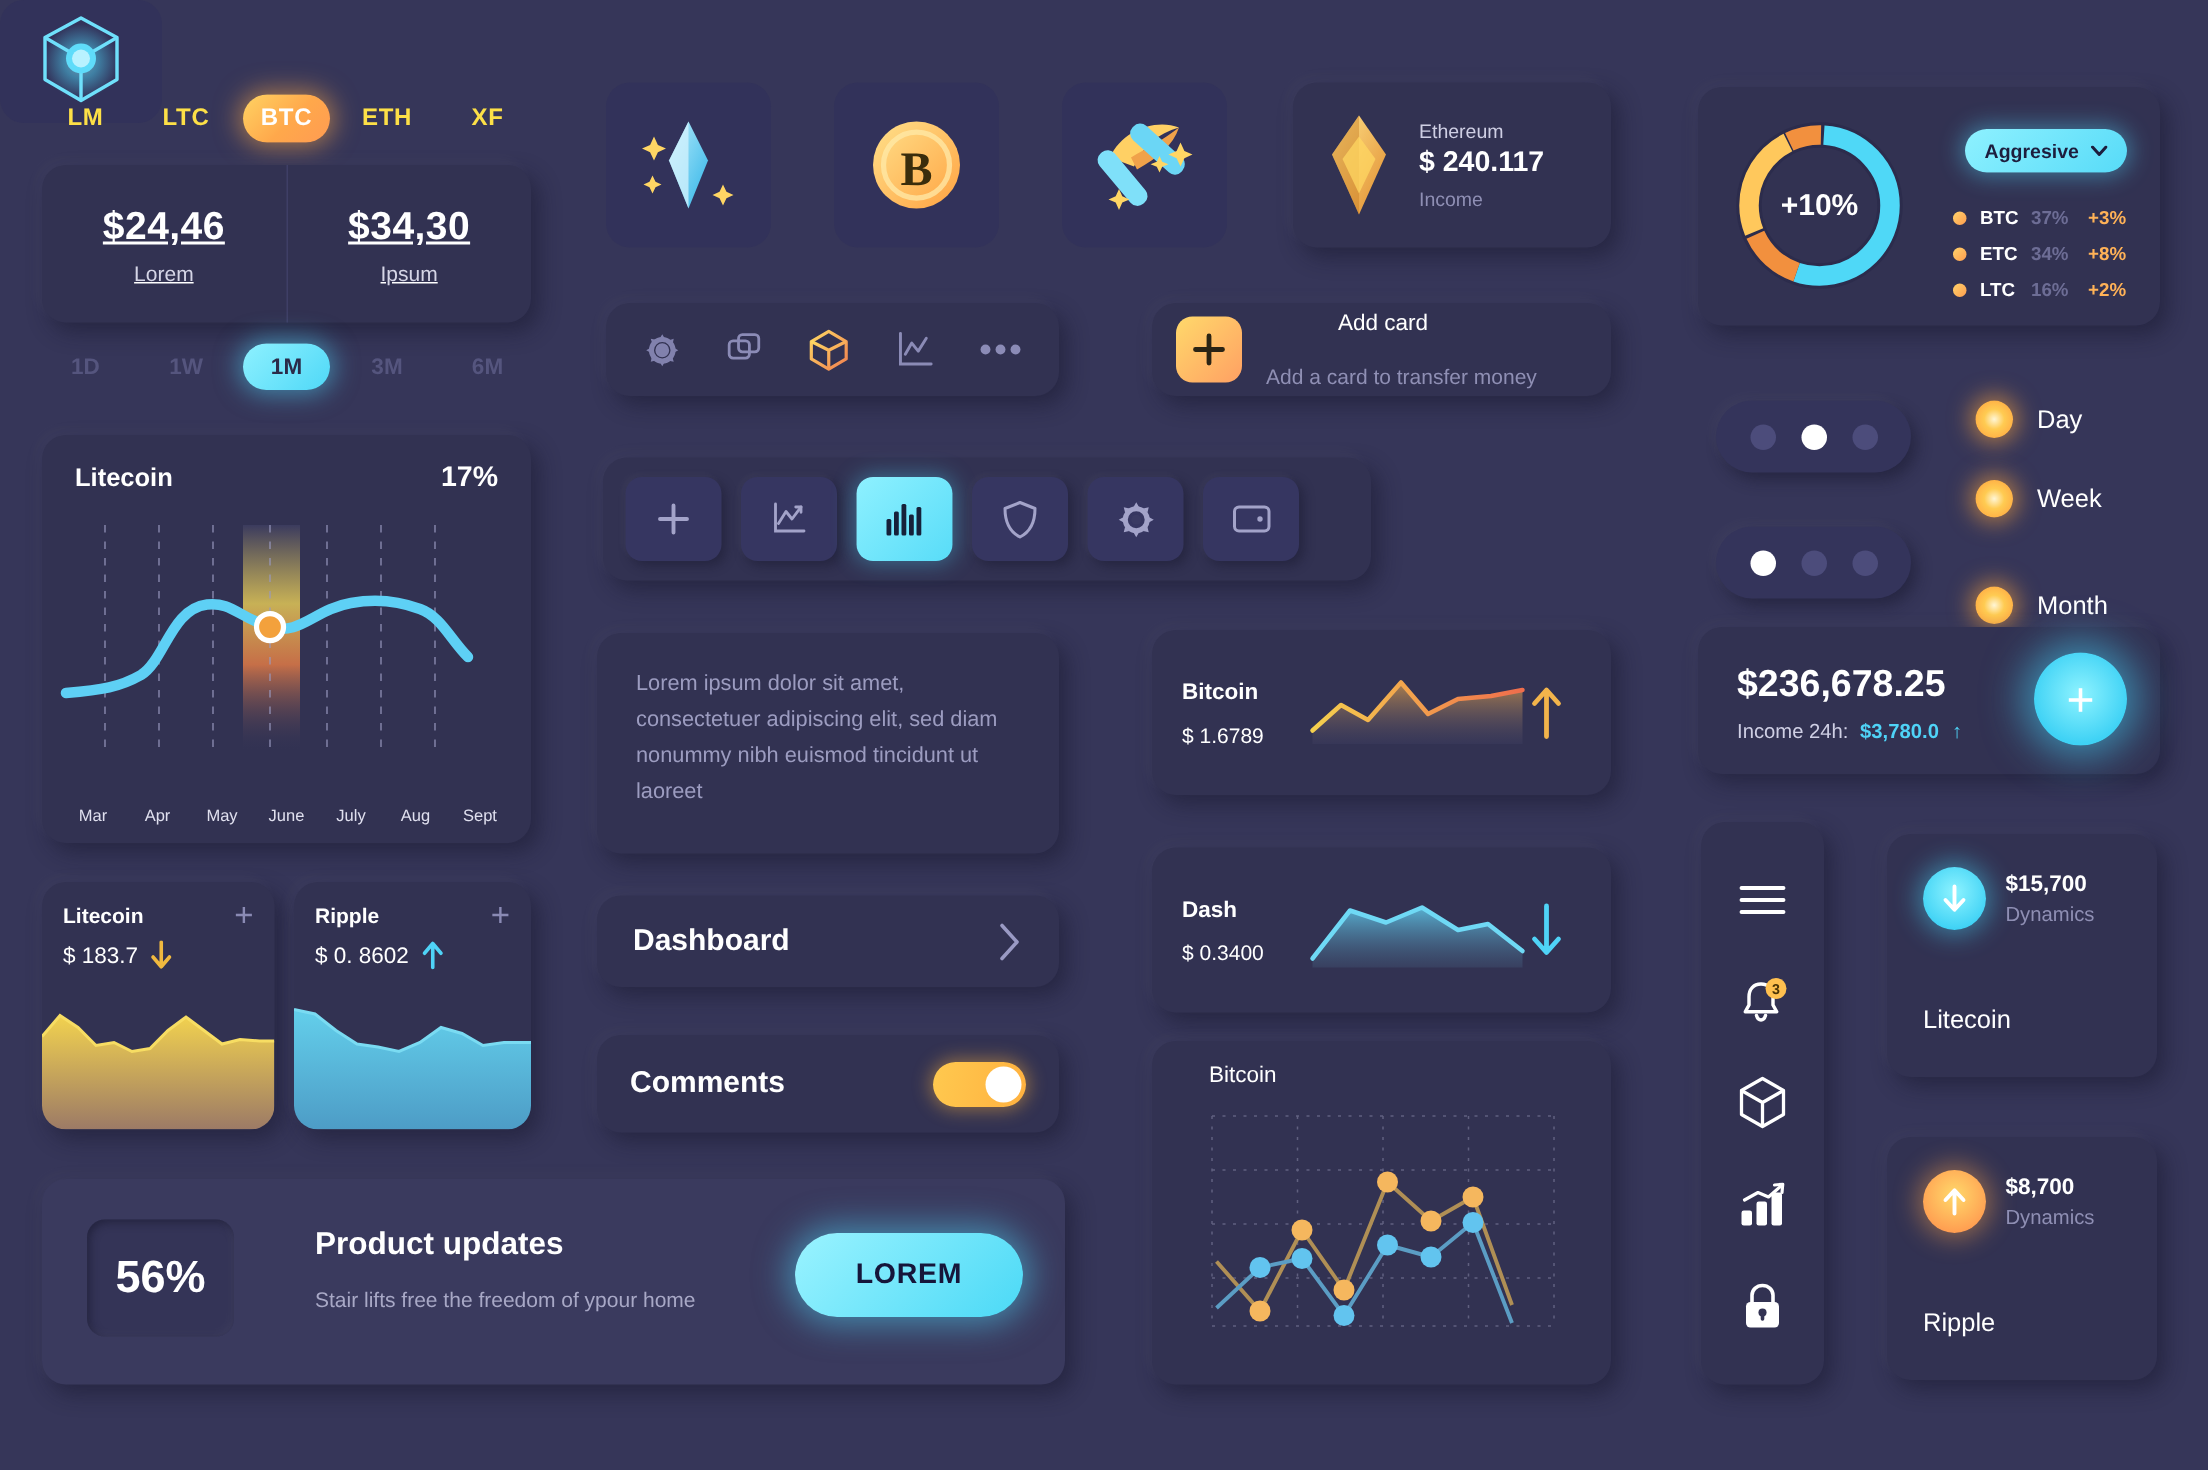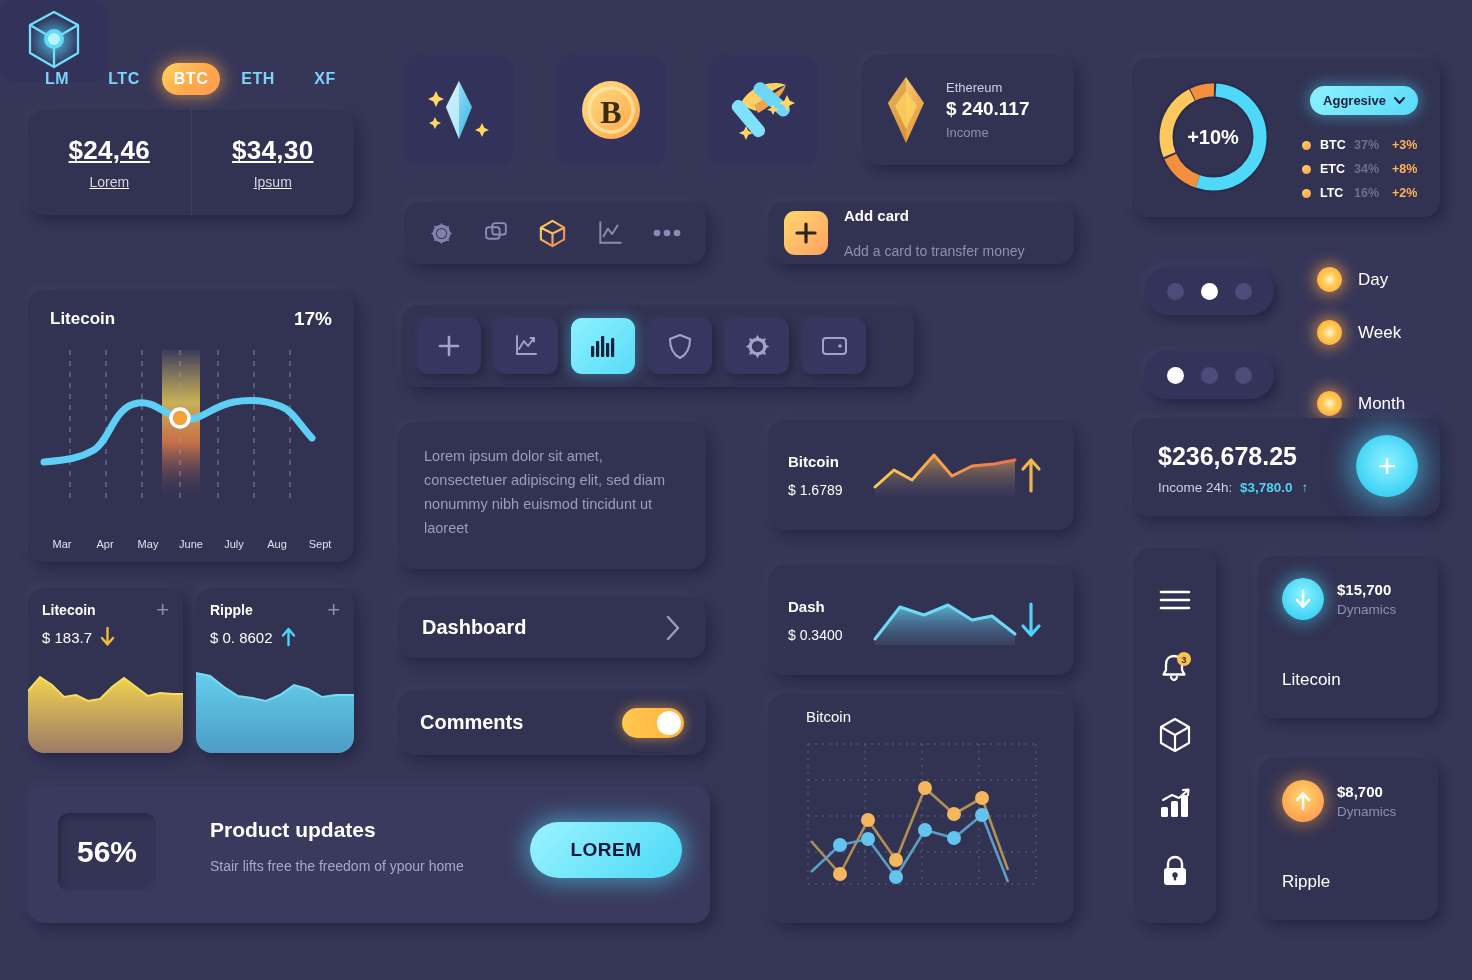--- a/index.html
+++ b/index.html
@@ -18,21 +18,21 @@
     position: absolute;
     background: #323252;
     border-radius: 16px;
     box-shadow: -4px -4px 10px rgba(255,255,255,0.035), 5px 6px 14px rgba(20,20,40,0.45);
   }
   .panel-light { background: #3a3a5e; }
 
   
   
   #coin-tabs { position:absolute; left:28px; top:60px; width:326px; height:38px; display:flex; align-items:center; justify-content:space-between; }
-  .coin-tab { font-size:16px; font-weight:bold; color:#7dd3fc; letter-spacing:.5px; padding:7px 0; width:58px; text-align:center; border-radius:18px; }
+  .coin-tab { font-size:16px; font-weight:bold; color:#fde047; letter-spacing:.5px; padding:7px 0; width:58px; text-align:center; border-radius:18px; }
   .coin-tab.active {
     color:#fff;
     background:linear-gradient(135deg,#ffd363 0%,#ffa84b 55%,#ff9b52 100%);
     box-shadow:0 0 16px 3px rgba(255,170,70,.55);
   }
 
   
   #price-box { left:28px; top:110px; width:326px; height:105px; display:flex;text-decoration:underline; }
   .price-cell { flex:1; display:flex; flex-direction:column; align-items:center; justify-content:center; gap:8px; }
   .price-cell:first-child { border-right:1px solid #3f3f66; }
@@ -82,21 +82,21 @@
   #tile-mine{ left:708px; top:55px; }
 
   #eth-card { left:862px; top:55px; width:212px; height:110px; display:flex; align-items:center; gap:14px; padding-left:18px; }
   .eth-txt-name { font-size:13px; color:#cfcfe4; }
   .eth-txt-val  { font-size:19px; font-weight:bold; margin-top:3px; }
   .eth-txt-sub  { font-size:13px; color:#8f8fb4; margin-top:5px; }
 
   #mini-toolbar { left:404px; top:202px; width:302px; height:62px; display:flex; align-items:center; justify-content:space-around; padding:0 10px; }
   #addcard-card { left:768px; top:202px; width:306px; height:62px; display:flex; align-items:center; gap:16px; padding-left:16px; }
   #addcard-icon { width:44px; height:44px; border-radius:11px; background:linear-gradient(135deg,#ffd96b 0%,#ffa063 100%); display:flex; align-items:center; justify-content:center; position:relative; }
-  .addcard-title { font-size:15px; font-weight:bold; }
+  .addcard-title { font-size:15px; font-weight:normal;margin-left:48px; }
   .addcard-sub { font-size:14px; color:#8f8fb4; margin-top:19px; }
 
   #big-toolbar { left:402px; top:305px; width:512px; height:82px; display:flex; align-items:center; gap:13px; padding:0 15px; }
   .tb-btn { width:64px; height:56px; border-radius:11px; background:#363661; display:flex; align-items:center; justify-content:center;
             box-shadow:-2px -2px 5px rgba(255,255,255,.04), 3px 3px 7px rgba(20,20,40,.4); }
   .tb-btn.active { background:linear-gradient(135deg,#8ef1ff 0%,#58dcf8 100%); box-shadow:0 0 14px 2px rgba(80,215,250,.35); }
   #cube-tile { left:966px; top:305px; width:108px; height:82px; border-radius:16px; background:#32325a; display:flex; align-items:center; justify-content:center; }
 
   #lorem-card { left:398px; top:422px; width:308px; height:147px; padding:22px 26px; }
   #lorem-card p { font-size:14.5px; color:#9c9cc0; line-height:24px; }
@@ -193,20 +193,27 @@
     <div class="price-cell">
       <div class="price-val">$24,46</div>
       <div class="price-lbl">Lorem</div>
     </div>
     <div class="price-cell">
       <div class="price-val">$34,30</div>
       <div class="price-lbl">Ipsum</div>
     </div>
   </div>
 
+  <div id="range-tabs">
+    <div class="range-tab">1D</div>
+    <div class="range-tab">1W</div>
+    <div class="range-tab active">1M</div>
+    <div class="range-tab">3M</div>
+    <div class="range-tab">6M</div>
+  </div>
 
   <div class="panel" id="ltc-chart-card">
     <div class="chart-head">
       <div class="chart-title">Litecoin</div>
       <div class="chart-pct">17%</div>
     </div>
     <svg width="326" height="200" viewBox="0 0 326 200" style="position:absolute;left:0;top:50px">
       <defs>
         <linearGradient id="hl" x1="0" y1="0" x2="0" y2="1">
           <stop offset="0%" stop-color="#3b3b5e"></stop>

